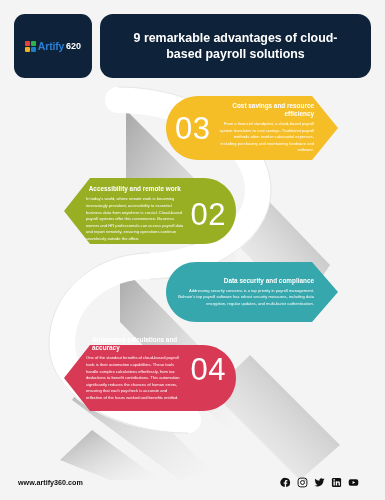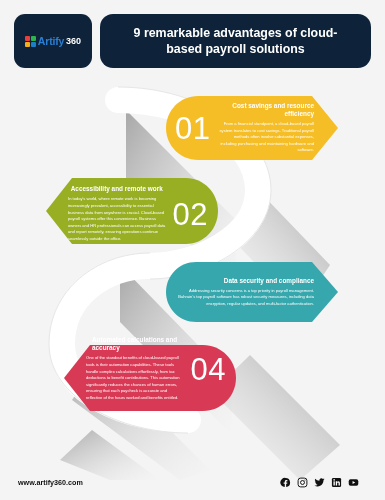--- a/index.html
+++ b/index.html
@@ -10,21 +10,21 @@
     position:relative;
     overflow:hidden;
   }
 
   
   #page { position:absolute; inset:0; background:#f4f4f4; }
 
   
   #header {
     position:absolute; top:14px; left:14px; right:14px;
-    height:54px; display:flex; gap:8px;
+    height:64px; display:flex; gap:8px;
   }
   #logo-box {
     width:78px; background:#0e2339; border-radius:11px;
     display:flex; align-items:center; justify-content:center;
   }
   .logo-wrap { display:flex; align-items:center; gap:2px; }
   .logo-mark { width:11px; height:11px; position:relative; flex:0 0 auto; }
   .logo-mark i { position:absolute; width:5px; height:5px; border-radius:1px; display:block; }
   .lm1 { left:0; top:0; background:#e8403a; }
   .lm2 { left:6px; top:0; background:#2fb24c; }
@@ -67,21 +67,21 @@
     color:#ffffff; font-size:4.1px; line-height:1.62;
   }
 
   
   #card-1 { left:166px; top:96px; width:172px; height:64px; }
   #card-1 .card-inner { padding:6px 24px 6px 9px; }
   #card-1 .card-num { margin-right:7px; }
   #card-1 .card-title, #card-1 .card-body { text-align:right; }
 
   
-  #card-2 { left:46px; top:178px; width:172px; height:72px; }
+  #card-2 { left:64px; top:178px; width:172px; height:72px; }
   #card-2 .card-inner { padding:6px 10px 6px 22px; flex-direction:row; }
   #card-2 .card-num { margin-left:7px; order:2; }
   #card-2 .card-text { order:1; }
   #card-2 .card-title { text-align:center; }
   #card-2 .card-body { text-align:left; }
 
   
   #card-3 { left:166px; top:262px; width:172px; height:60px; }
   #card-3 .card-inner { padding:6px 24px 6px 9px; }
   #card-3 .card-num { margin-right:7px; }
@@ -114,21 +114,21 @@
 
     <div id="logo-box">
       <div class="logo-wrap">
         <span class="logo-mark">
           <i class="lm1"></i>
             <i class="lm2"></i>
             <i class="lm3"></i>
             <i class="lm4"></i>
         </span>
         <span class="logo-artify">Artify</span>
-        <span class="logo-360">360</span>
+        <span class="logo-360">620</span>
       </div>
     </div>
 
     <div id="title-box">
       <div id="title-text">9 remarkable advantages of cloud-based payroll solutions</div>
     </div>
   </div>
 
   <svg id="ribbon" viewBox="0 0 385 420">
     <defs>
@@ -163,21 +163,21 @@
       <path d="M118 27 C 203 27 271 76 271 130 C 271 184 203 219 150 219"></path>
       <path d="M150 193 C 97 193 49 230 49 284 C 49 338 120 373 188 373"></path>
     </g>
   </svg>
 
   <div class="card" id="card-1">
     <svg class="shape" viewBox="0 0 172 64" preserveAspectRatio="none">
       <path d="M32 0 H146 L172 32 L146 64 H32 C14.3 64 0 49.7 0 32 C0 14.3 14.3 0 32 0 Z" fill="#f5be27"></path>
     </svg>
     <div class="card-inner">
-      <div class="card-num">01</div>
+      <div class="card-num">03</div>
       <div class="card-text">
         <div class="card-title">Cost savings and resource efficiency</div>
         <div class="card-body">From a financial standpoint, a cloud-based payroll system translates to cost savings. Traditional payroll methods often involve substantial expenses, including purchasing and maintaining hardware and software.</div>
       </div>
     </div>
   </div>
 
   <div class="card" id="card-2">
     <svg class="shape" viewBox="0 0 172 66" preserveAspectRatio="none">
       <path d="M26 0 H140 C157.7 0 172 14.8 172 33 C172 51.2 157.7 66 140 66 H26 L0 33 Z" fill="#98af23"></path>

